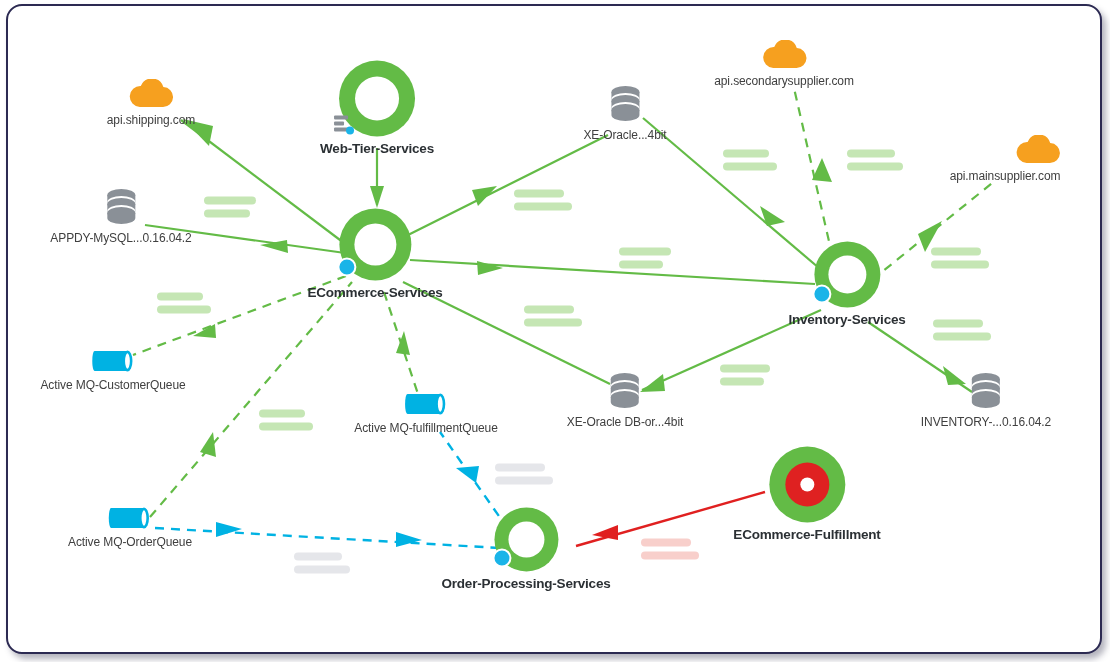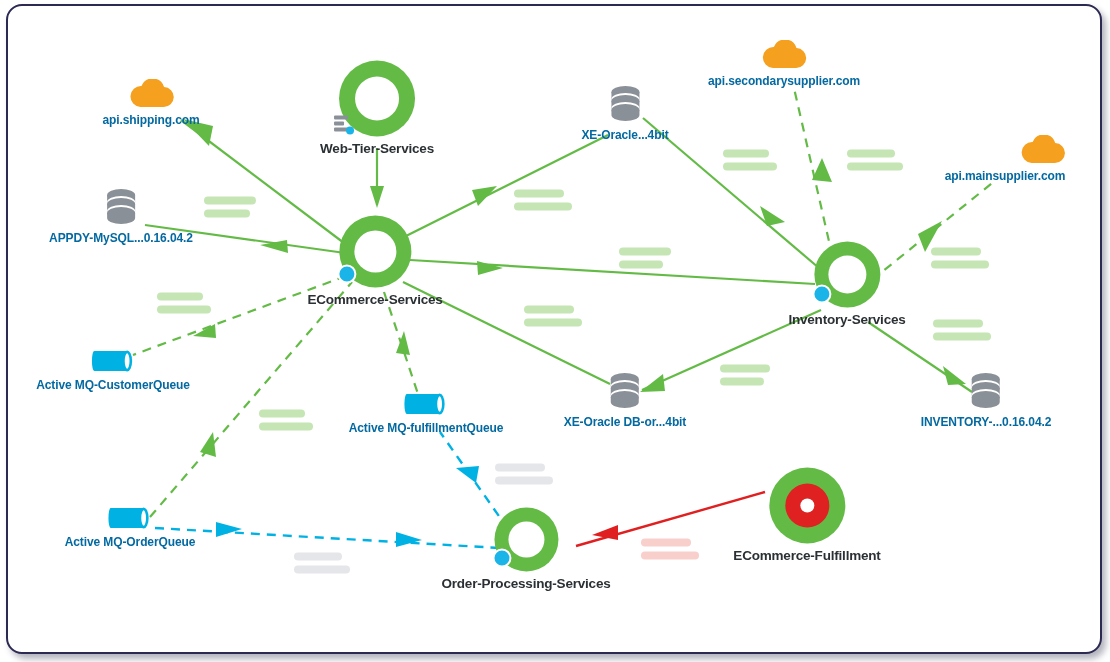--- a/index.html
+++ b/index.html
@@ -40,22 +40,22 @@
     margin-top: 4px;
     font-size: 13.5px;
     font-weight: 700;
     color: #2b3034;
     white-space: nowrap;
     letter-spacing: -0.2px;
     text-align: center;
   }
   .node-label.small {
     font-size: 12px;
-    font-weight: 700;
-    color: #0369a1;
+    font-weight: 400;
+    color: #404040;
     letter-spacing: -0.1px;
   }
   
   .donut-wrap { position: relative; }
   .donut {
     border-radius: 50%;
     background: #63bb46;
     display: flex; align-items: center; justify-content: center;
   }
   .donut-hole {
@@ -227,21 +227,21 @@
     <path d="M3 8 v7 a14 6 0 0 0 28 0 V8 Z" fill="#8a9097"></path>
     <ellipse cx="17" cy="15" rx="14" ry="6" fill="#ffffff"></ellipse>
     <ellipse cx="17" cy="17" rx="14" ry="6" fill="#8a9097"></ellipse>
     <path d="M3 17 v7 a14 6 0 0 0 28 0 V17 Z" fill="#8a9097"></path>
     <ellipse cx="17" cy="24" rx="14" ry="6" fill="#ffffff"></ellipse>
     <ellipse cx="17" cy="26" rx="14" ry="6" fill="#8a9097"></ellipse>
     <path d="M3 26 v5 a14 6 0 0 0 28 0 V26 Z" fill="#8a9097"></path>
   </svg>
         <span class="node-label small">APPDY-MySQL...0.16.04.2</span>
       </div>
-      <div class="node" style="left: 375px; top: 261px;">
+      <div class="node" style="left: 375px; top: 254px;">
         <div class="donut-wrap">
     <div class="donut" style="width:72px;height:72px">
       <div class="donut-hole" style="width:42px;height:42px"></div>
     </div>
           <span class="health-dot"></span>
   </div>
         <span class="node-label ">ECommerce-Services</span>
       </div>
       <div class="node" style="left: 625px; top: 113px;">
         <svg class="db-icon" viewBox="0 0 34 40">
@@ -335,21 +335,21 @@
       </div>
       <div class="node" style="left: 526px; top: 549px;">
         <div class="donut-wrap">
     <div class="donut" style="width:64px;height:64px">
       <div class="donut-hole" style="width:36px;height:36px"></div>
     </div>
           <span class="health-dot"></span>
   </div>
         <span class="node-label ">Order-Processing-Services</span>
       </div>
-      <div class="node" style="left: 807px; top: 515px; justify-content: center;">
+      <div class="node" style="left: 807px; top: 494px; justify-content: center;">
         <div class="donut-wrap">
       <div class="donut crit" style="width:76px;height:76px">
         <div class="donut-mid" style="width:44px;height:44px">
           <div class="donut-hole" style="width:14px;height:14px"></div>
         </div>
       </div>
     </div>
         <span class="node-label ">ECommerce-Fulfillment</span>
       </div>
       <div class="metric-pills green" style="left: 230px; top: 207px;">

